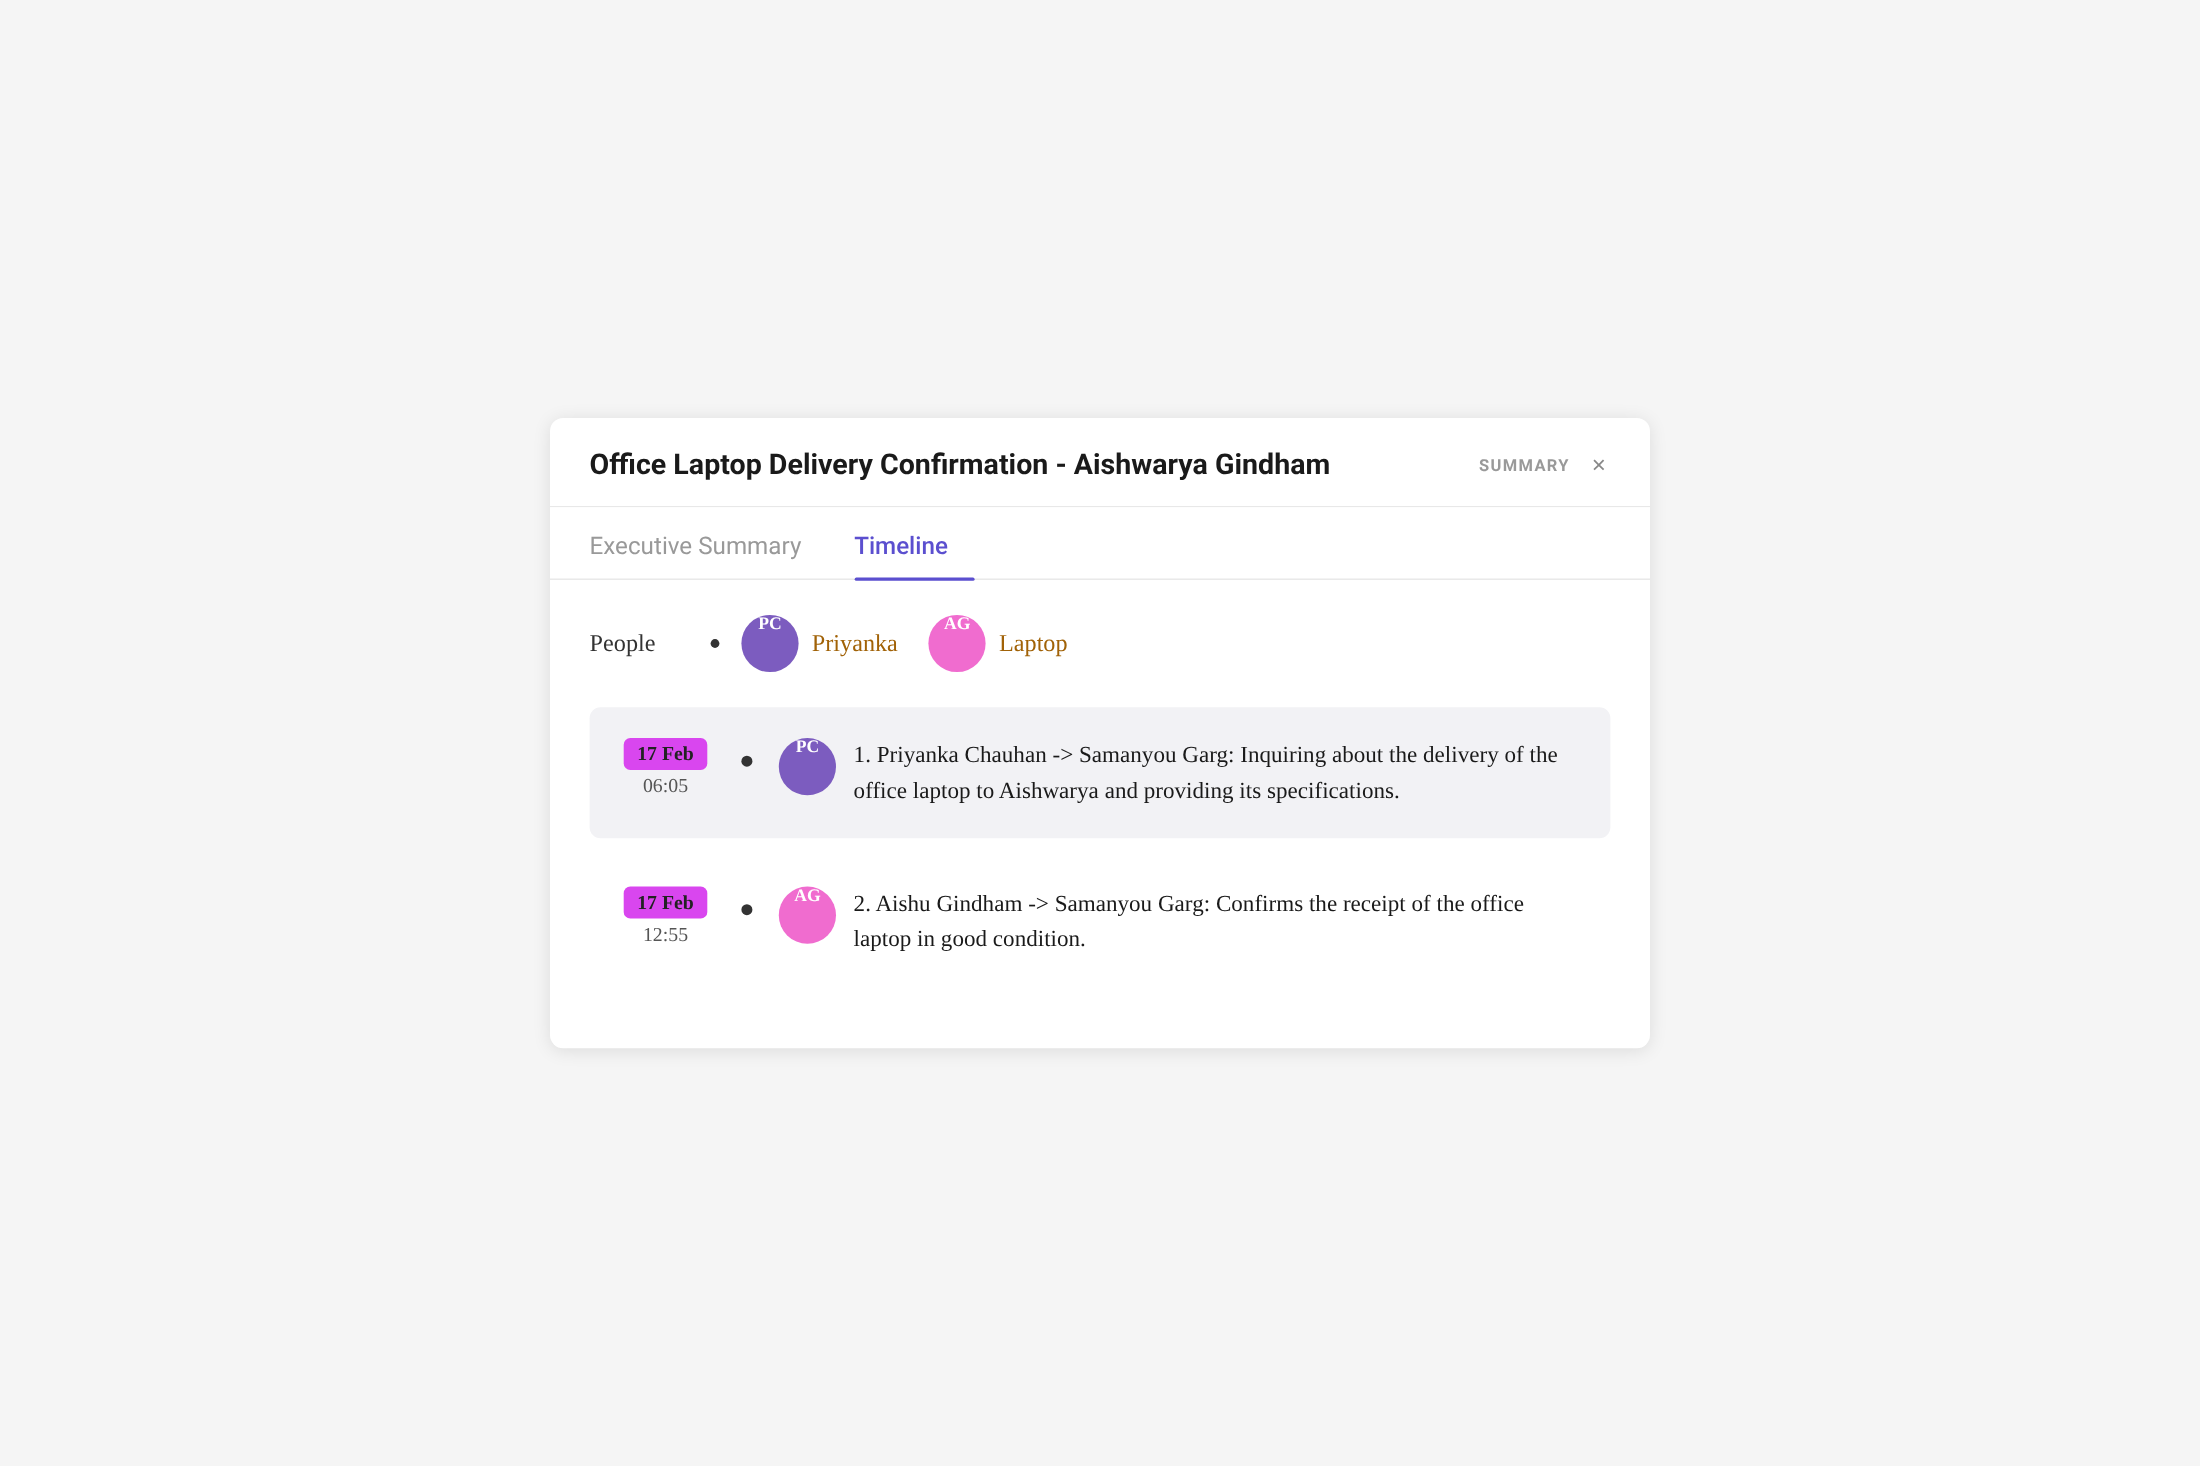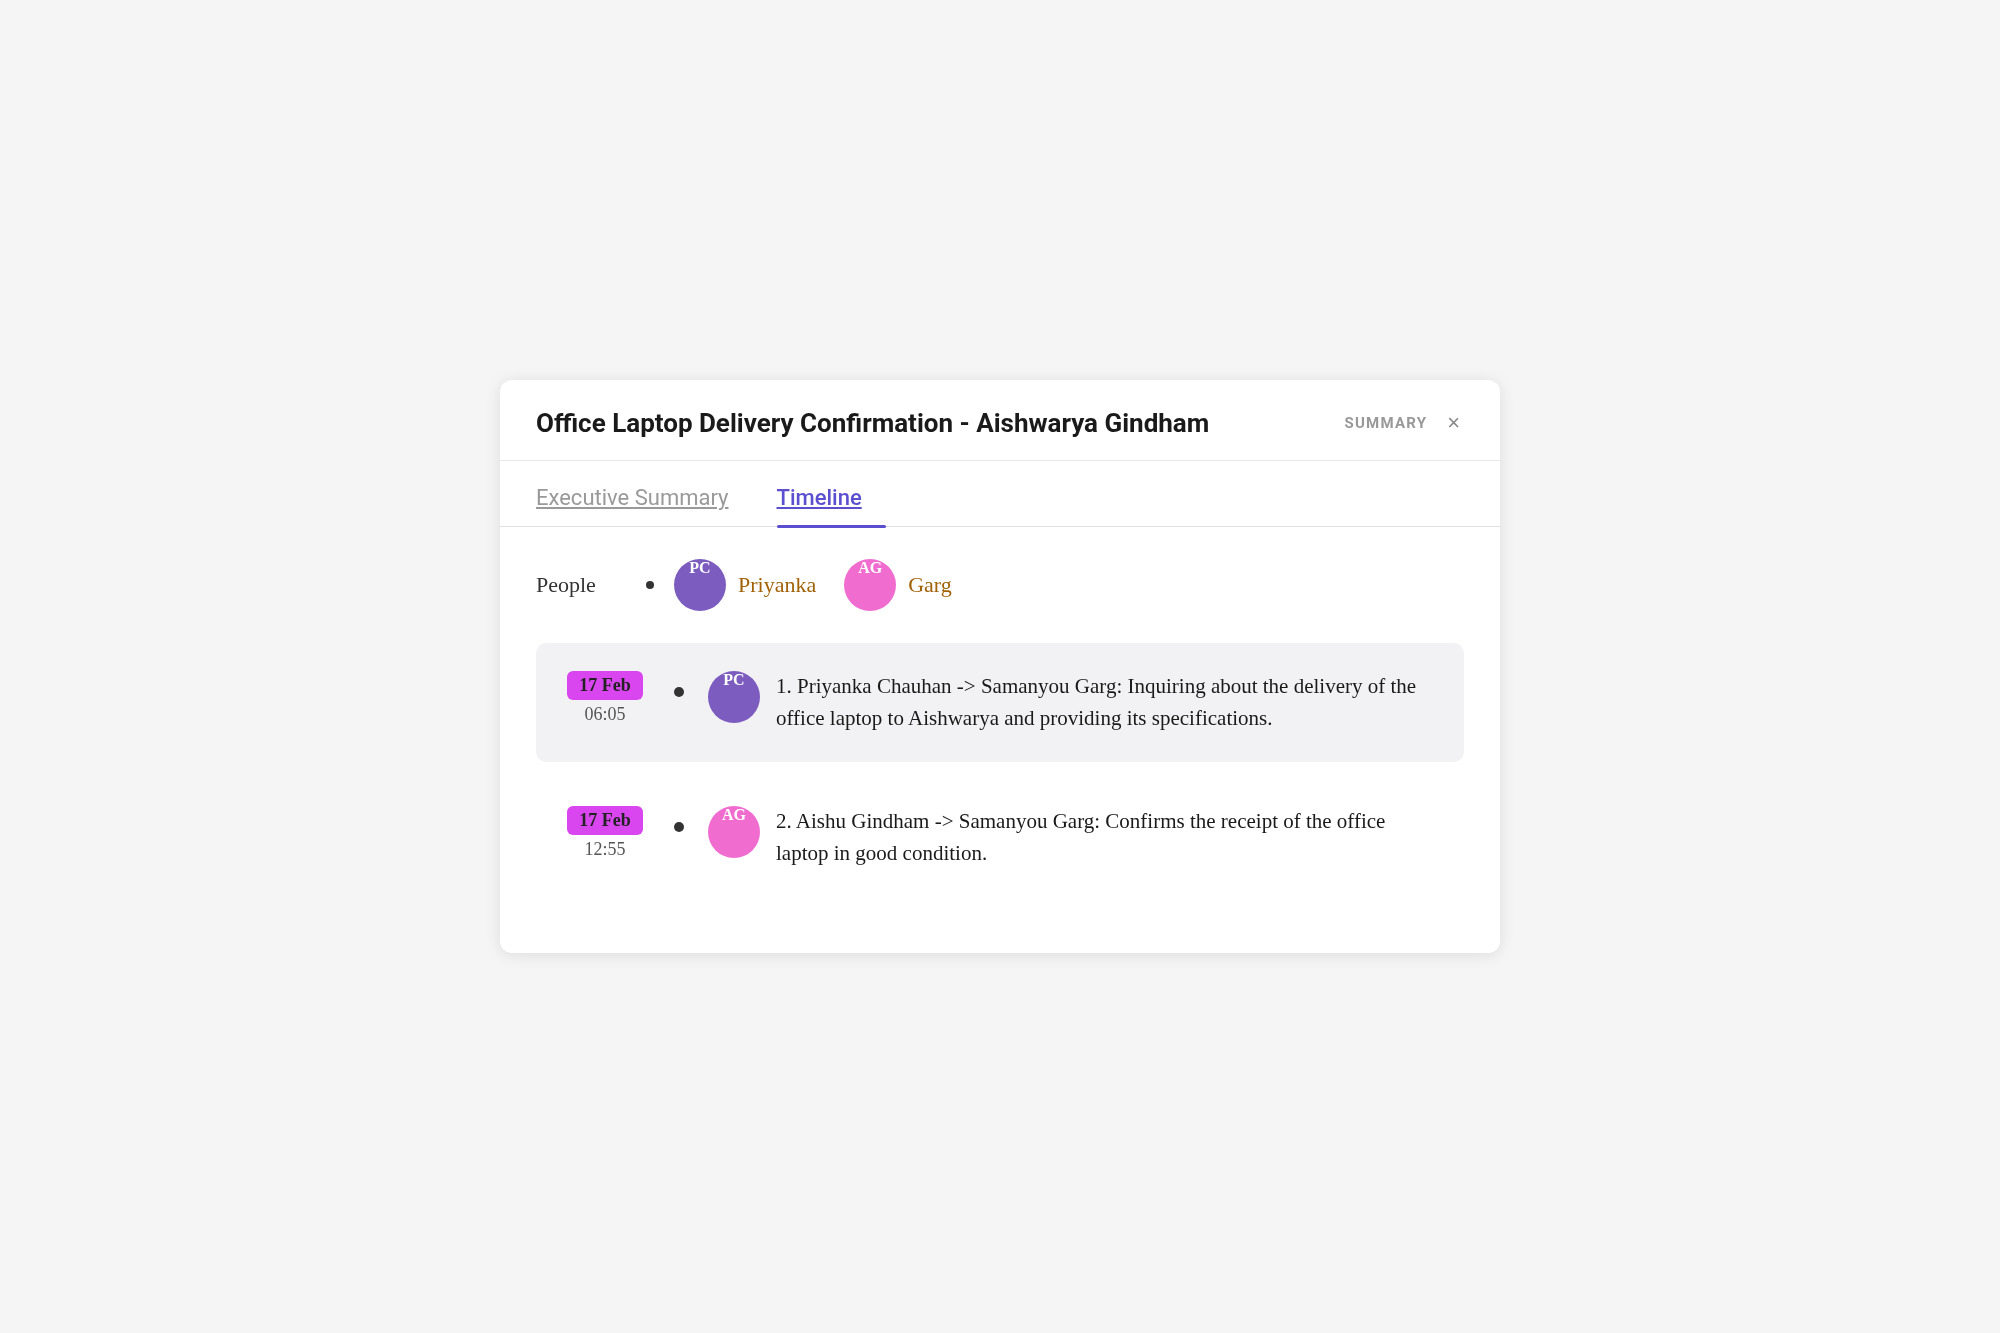--- a/index.html
+++ b/index.html
@@ -73,21 +73,20 @@
     }
 
     .tab {
       padding: 20px 24px 16px 0;
       font-size: 22px;
       cursor: pointer;
       color: #999;
       position: relative;
       margin-right: 24px;
       font-weight: 400;
-      text-decoration: underline;
     }
 
     .tab.active {
       color: #5b4fcf;
       font-weight: 500;
     }
 
     .tab.active::after {
       content: '';
       position: absolute;
@@ -252,21 +251,21 @@
       <span class="people-label">People</span>
       <span class="bullet-dot"></span>
       <div class="people-avatars">
         <div class="avatar avatar-pc">
           <span>PC</span>
         </div>
         <span class="person-name">Priyanka</span>
         <div class="avatar avatar-ag">
           <span>AG</span>
         </div>
-        <span class="person-name">Garg</span>
+        <span class="person-name">Laptop</span>
       </div>
     </div>
 
     <div class="timeline-item bg-gray">
       <div class="date-block">
         <span class="date-badge">17 Feb</span>
         <span class="time-text">06:05</span>
       </div>
       <div class="timeline-dot"></div>
       <div class="timeline-body">

